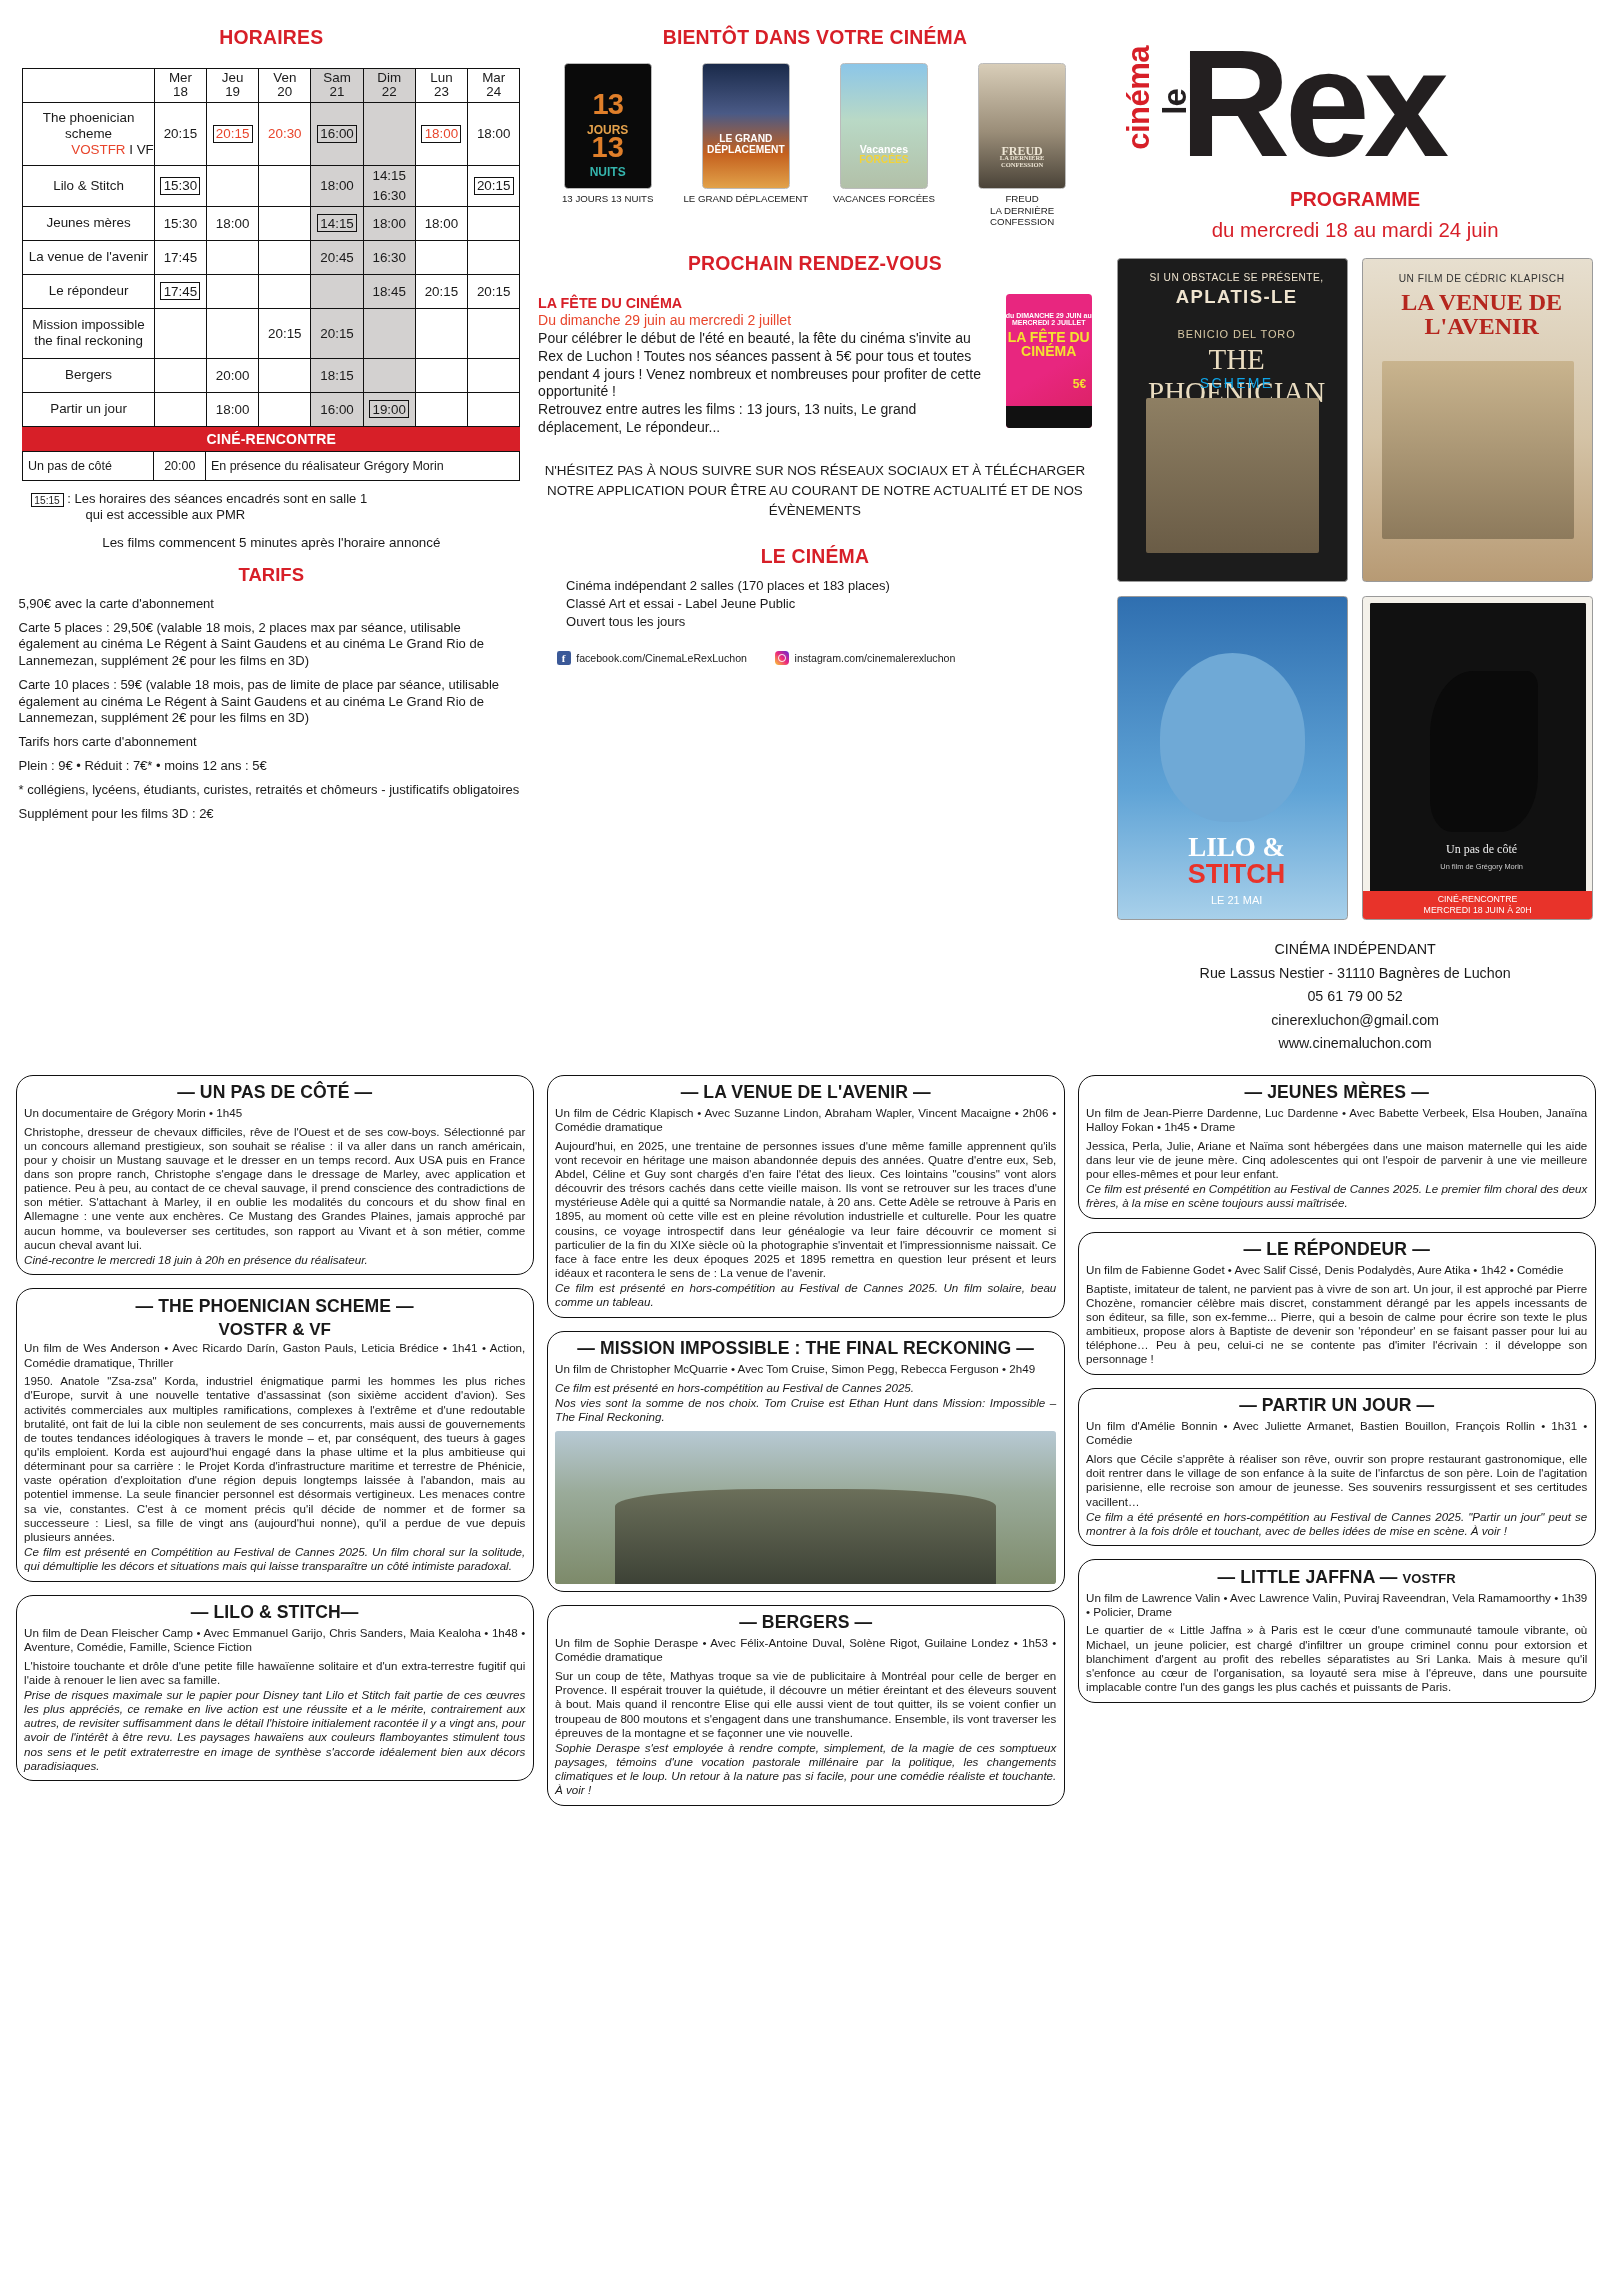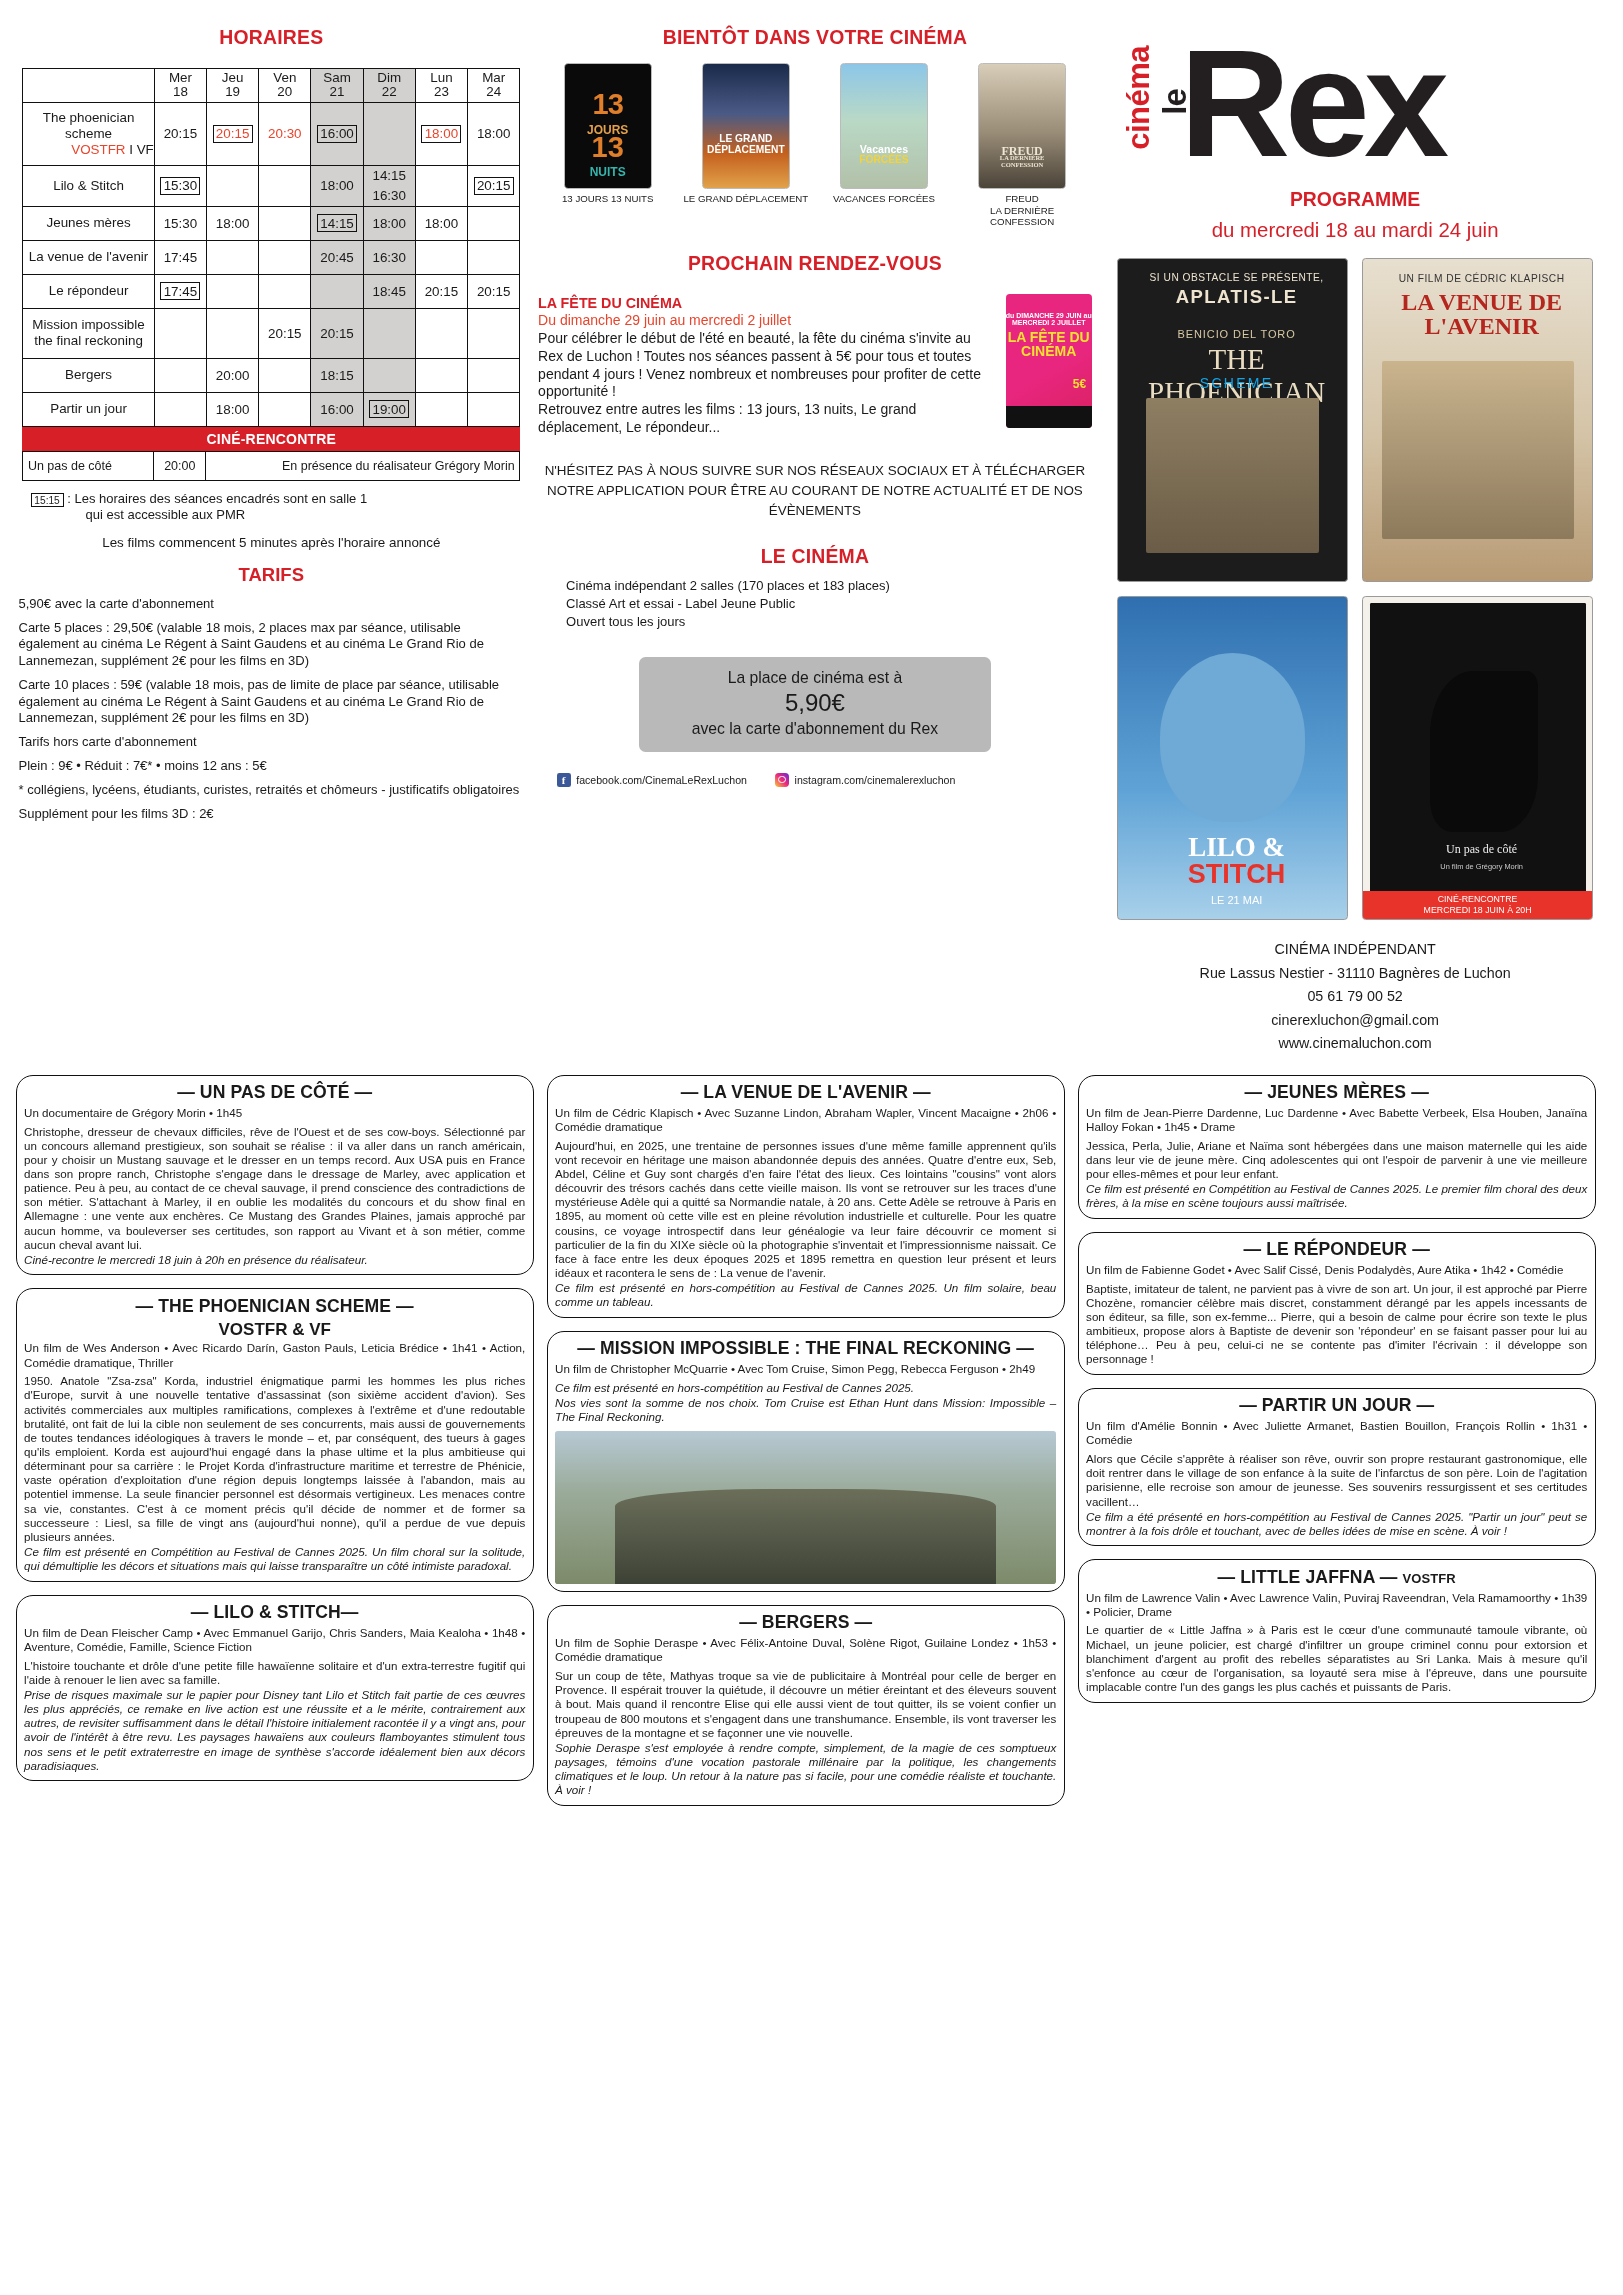--- a/index.html
+++ b/index.html
@@ -49,21 +49,21 @@
 
   .cine-rencontre-band {
     background:#d71f28; color:#fff; font-weight:bold; font-size:14px;
     text-align:center; padding:4.2px 0; width:498px; margin:0 auto;
     letter-spacing:0.2px;
   }
   table.cr { border-collapse:collapse; width:498px; margin:0 auto; table-layout:fixed; }
   table.cr td { border:0.9px solid #111; font-size:12.5px; height:29px; padding:1.9px 4.6px; }
   td.crname { width:131px; text-align:left; }
   td.crtime { width:52px; text-align:center; }
-  td.crdesc { text-align:right; }
+  td.crdesc { text-align:left; }
 
   .note-pmr { margin:10.2px 0 0 12px; font-size:13px; line-height:1.2; }
   .note-pmr .mini { border:0.9px solid #111; padding:0.5px 2.8px; font-size:10.2px; }
   .note-pmr .ind { display:block; margin-left:55px; }
   .note-start { text-align:center; font-size:13.4px; margin:12px 0 0 0; }
 
   .tarifs-title { color:#d71f28; font-weight:bold; text-align:center;
                   font-size:18.5px; margin:14px 0 10.2px 0; }
   .tarif-p { font-size:13px; line-height:1.28; margin:0 0 7.4px 0; }
 
@@ -397,25 +397,20 @@
 
       <div class="social-blurb">N'HÉSITEZ PAS À NOUS SUIVRE SUR NOS RÉSEAUX SOCIAUX ET À TÉLÉCHARGER NOTRE APPLICATION POUR ÊTRE AU COURANT DE NOTRE ACTUALITÉ ET DE NOS ÉVÈNEMENTS</div>
 
       <div class="sec-title cine-title">LE CINÉMA</div>
       <div class="cine-info" id="cine-info-lines">
           <div>Cinéma indépendant 2 salles (170 places et 183 places)</div>
           <div>Classé Art et essai - Label Jeune Public</div>
           <div>Ouvert tous les jours</div>
         </div>
 
-      <div class="pricebox">
-        <div class="l1">La place de cinéma est à</div>
-        <div class="l2">5,90€</div>
-        <div class="l3">avec la carte d'abonnement du Rex</div>
-      </div>
 
       <div class="socials">
         <div class="social">
           <div class="fb-ic">f</div>
           <div class="txt">facebook.com/CinemaLeRexLuchon</div>
         </div>
         <div class="social">
           <div class="ig-ic"></div>
           <div class="txt red">instagram.com/cinemalerexluchon</div>
         </div>

